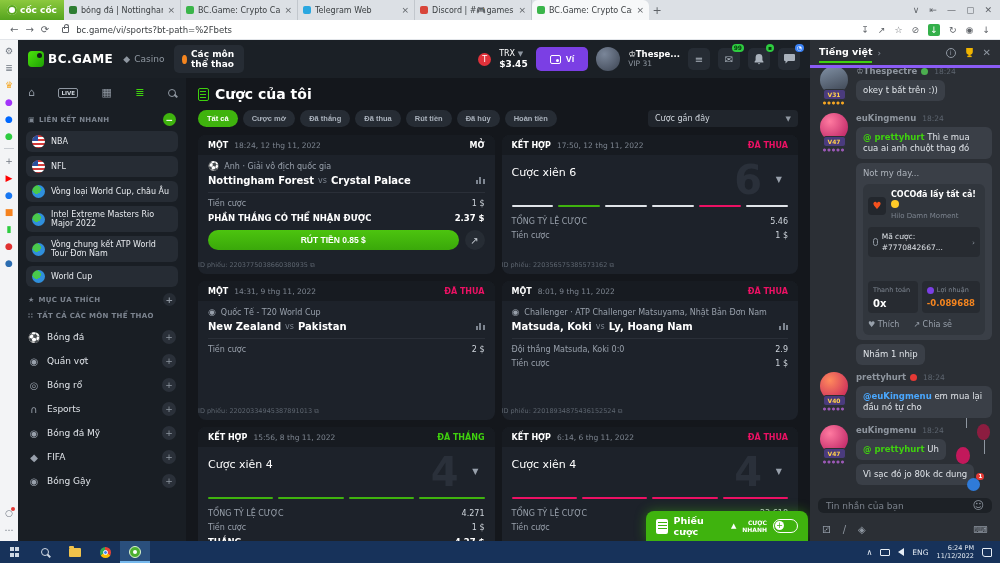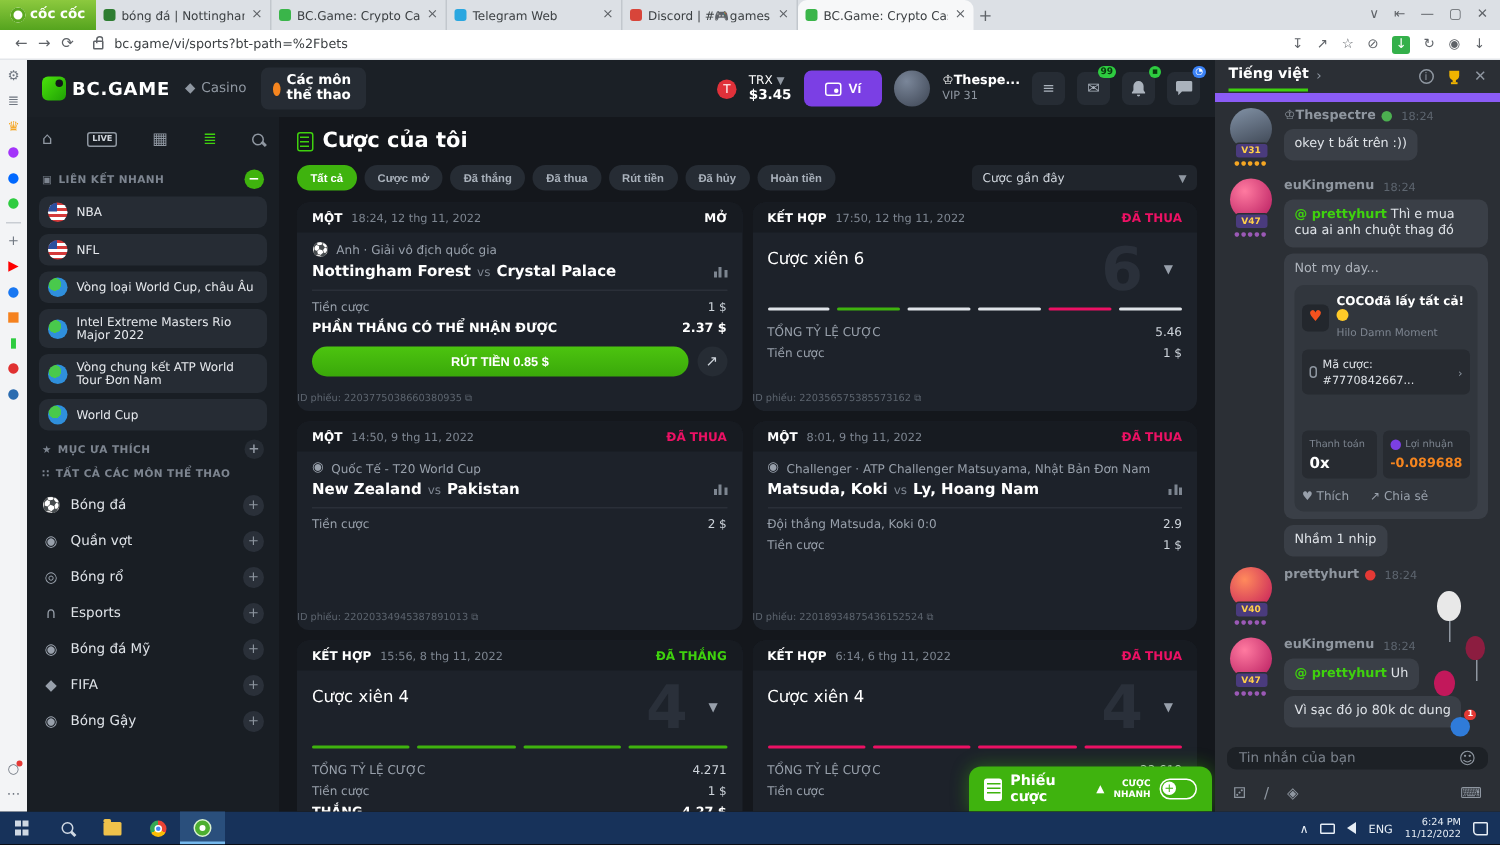--- a/index.html
+++ b/index.html
@@ -167,21 +167,21 @@
   .betslip .up { color:#fff; font-size:7px; }
   .quickbet { margin-left:auto; color:#fff; font-size:6px; font-weight:bold; width:26px;
               line-height:7px; text-align:right; }
   .toggle { width:28px; height:14px; border:1.5px solid #fff; border-radius:8px; position:relative; }
   .toggle::after { content:'+'; position:absolute; left:1px; top:1px; width:9px; height:9px; background:#fff;
                    border-radius:50%; color:#3fb30e; font-size:8px; line-height:9px; text-align:center; }
 
   
   .chatpanel { width:190px; background:#2b2f35; display:flex; flex-direction:column; flex:0 0 auto; }
   .chat-head { height:28px; display:flex; align-items:center; gap:5px; padding:0 9px;
-               border-bottom:6px solid #8b5cf6; }
+               border-bottom:3px solid #8b5cf6; }
   .chat-title { color:#fff; font-size:9.5px; font-weight:bold; position:relative; padding-bottom:3px; }
   .chat-title::after { content:''; position:absolute; left:0; bottom:-3px; width:100%; height:2px; background:#3fd10e; }
   .chat-head .chev { color:#8f97a1; font-size:9px; }
   .chat-head .right { margin-left:auto; display:flex; gap:8px; align-items:center; }
   .info-ico { width:10px; height:10px; border:1px solid #8f97a1; border-radius:50%; color:#8f97a1;
               font-size:7px; display:flex; align-items:center; justify-content:center; }
   .close-x { color:#8f97a1; font-size:10px; }
   .msgs { flex:1; overflow:hidden; display:flex; flex-direction:column; justify-content:flex-end;
           gap:7px; padding:7px 8px; position:relative; }
   .msg { display:flex; gap:6px; }
@@ -573,21 +573,21 @@
        <span class="clab">Tiền cược</span>
        <span class="cval">1 $</span>
      </div>
                   <div class="cid">ID phiếu: 220356575385573162
        <span>⧉</span></div>
                 </div>
           </div>
               <div class="card">
             <div class="chead">
               <span class="ctype">MỘT</span>
-              <span class="ctime">14:50, 9 thg 11, 2022</span>
+              <span class="ctime">14:31, 9 thg 11, 2022</span>
               <span class="cstatus lost">ĐÃ THUA</span>
             </div>
             <div class="cbody">
                   <div class="league">
               <span class="sico">◉</span>Quốc Tế - T20 World Cup</div>
             <div class="teams">
               <b>New Zealand</b>
               <span class="vs">vs</span>
               <b>Pakistan</b>
               <span class="stats">
@@ -790,21 +790,21 @@
       <div class="avcol">
         <span class="avatar av-parrot"></span>
         <span class="vbadge">V40</span>
         <span class="stars purple">●●●●●</span>
       </div>
       <div class="mcontent">
         <div class="mhead">
           <span class="mname">prettyhurt</span>
                 <span class="namedot parrot"></span>
           <span class="mtime">18:24</span>
-        </div>
+        </div><div class="bubble"><span class="mention blue">@euKingmenu</span> <span>em mua lại đầu nó tự cho</span></div>
       </div>
           </div>
           <div class="msg">
       <div class="avcol">
         <span class="avatar av-pink"></span>
         <span class="vbadge">V47</span>
         <span class="stars purple">●●●●●</span>
       </div>
       <div class="mcontent">
         <div class="mhead">

